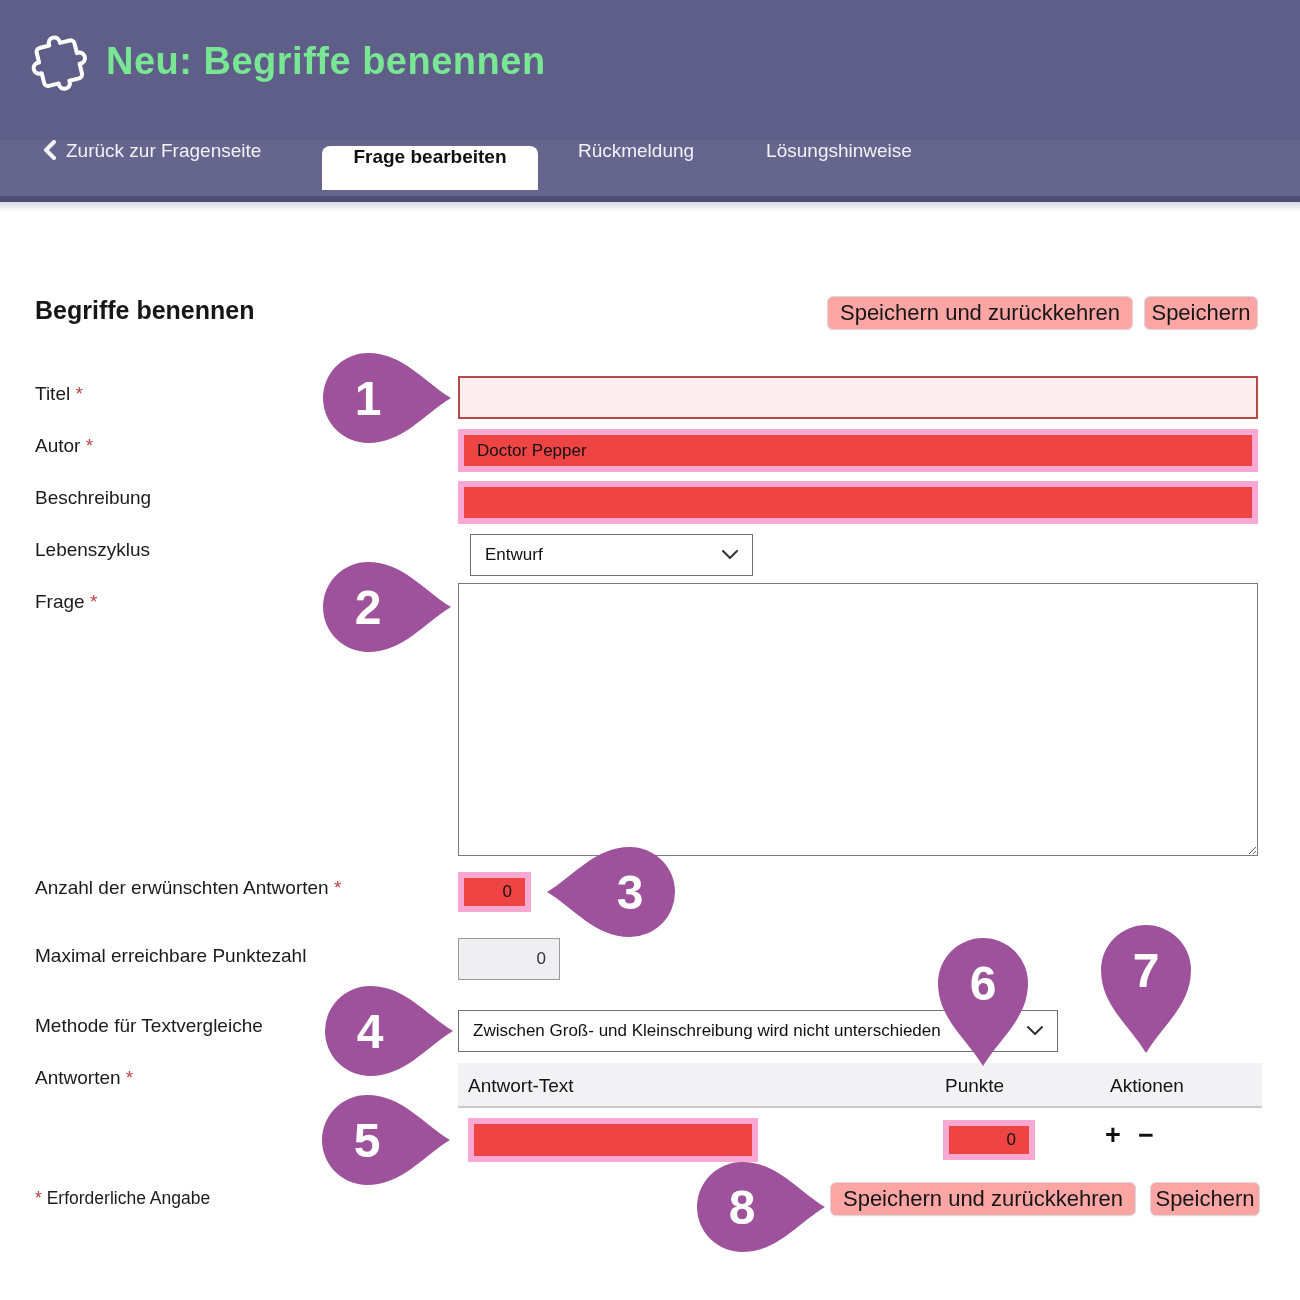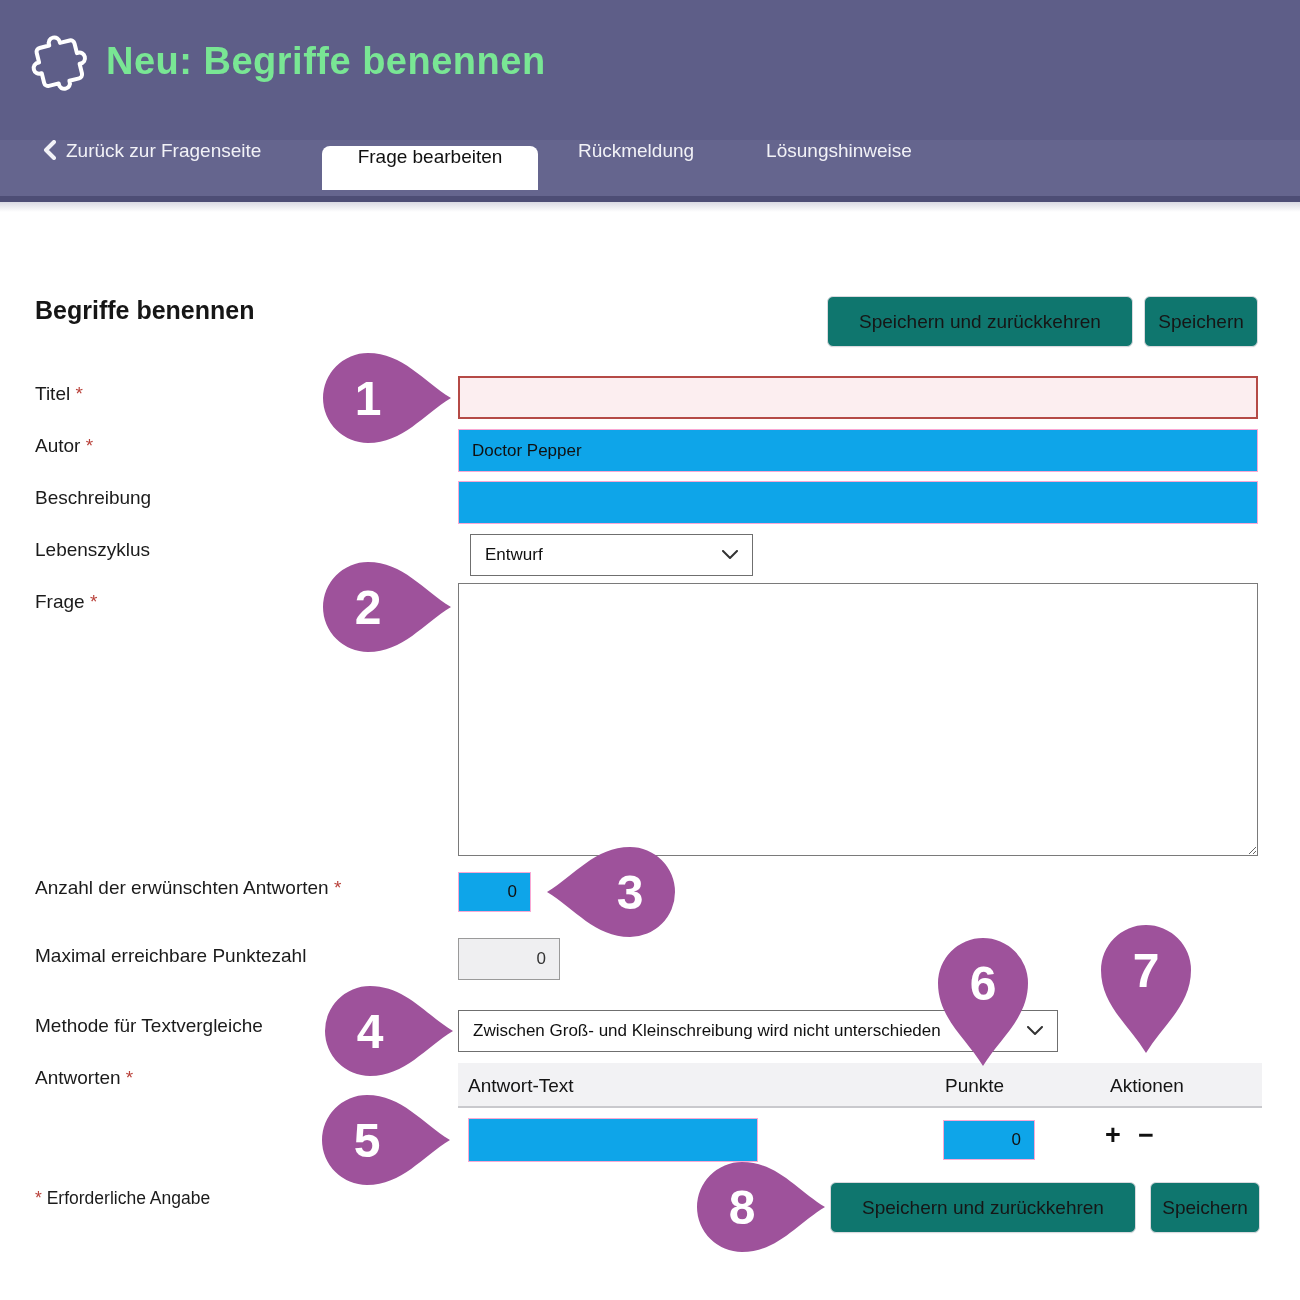--- a/index.html
+++ b/index.html
@@ -14,39 +14,39 @@
   .app-title { position:absolute; left:106px; top:40px; font-size:38px; font-weight:bold; color:#79e694; letter-spacing:0.5px;text-align:right; }
   
   .tabbar { position:absolute; left:0; top:140px; width:1300px; height:56px; background:#65658e; }
   .tabbar-edge { position:absolute; left:0; top:196px; width:1300px; height:6px; background:#4d4d75; }
   .tabbar-fade { position:absolute; left:0; top:202px; width:1300px; height:10px; background:linear-gradient(#d9d9e3,#ffffff); }
   .tab { position:absolute; top:0; height:56px; display:flex; align-items:flex-start; justify-content:center;
          font-size:19px; color:#f2f2f7; cursor:pointer; }
   .tab-back { left:42px; gap:10px; }
   .tab-back svg { display:block; }
   .tab-active { left:322px; width:216px; top:6px; height:44px; background:#ffffff; color:#111;
-                border-radius:8px 8px 0 0; z-index:3; font-weight:400; }
+                border-radius:8px 8px 0 0; z-index:3; font-weight:700; }
   .tab-r1 { left:568px; width:136px; }
   .tab-r2 { left:752px; width:174px; }
   .tab-r3 { left:975px; width:256px; }
   
   .page-title { position:absolute; left:35px; top:296px; font-size:25px; font-weight:bold; color:#161616; }
   .btn {
-    position:absolute; height:51px; background:#0f766e; border:1px solid #d9d9de; border-radius:6px;
-    font-family:"Liberation Sans", sans-serif; font-size:19px; color:#161616;
+    position:absolute; height:34px; background:#fca5a5; border:1px solid #d9d9de; border-radius:6px;
+    font-family:"Liberation Sans", sans-serif; font-size:22px; color:#161616;
     display:flex; align-items:center; justify-content:center; cursor:pointer; box-shadow:0 1px 1px rgba(0,0,0,0.03);
   }
   .btn-save-return-top { left:827px; top:296px; width:306px; }
   .btn-save-top       { left:1144px; top:296px; width:114px; }
   .btn-save-return-bottom { left:830px; top:1182px; width:306px; }
   .btn-save-bottom        { left:1150px; top:1182px; width:110px; }
   .flabel { position:absolute; left:35px; font-size:19px; color:#1b1b1b; }
   .req { color:#b9413a; }
   .tinput {
-    position:absolute; border:1px solid #f9a8d4; background:#0ea5e9; font-family:"Liberation Sans", sans-serif;
+    position:absolute; border:6px solid #f9a8d4; background:#ef4444; font-family:"Liberation Sans", sans-serif;
     font-size:17px; color:#111; padding:0 13px; outline:none;
   }
   .input-titel { left:458px; top:376px; width:800px; height:43px; background:#fceef0; border:2px solid #b54a46; }
   .input-autor { left:458px; top:429px; width:800px; height:43px; }
   .input-beschreibung { left:458px; top:481px; width:800px; height:43px; }
   .selectbox {
     position:absolute; border:1px solid #6f6f6f; background:#fff; display:flex; align-items:center;
     font-size:17px; color:#111; padding:0 14px; cursor:pointer;
   }
   .select-lebenszyklus { left:458px; top:534px; width:283px; height:42px;margin-left:12px; }

